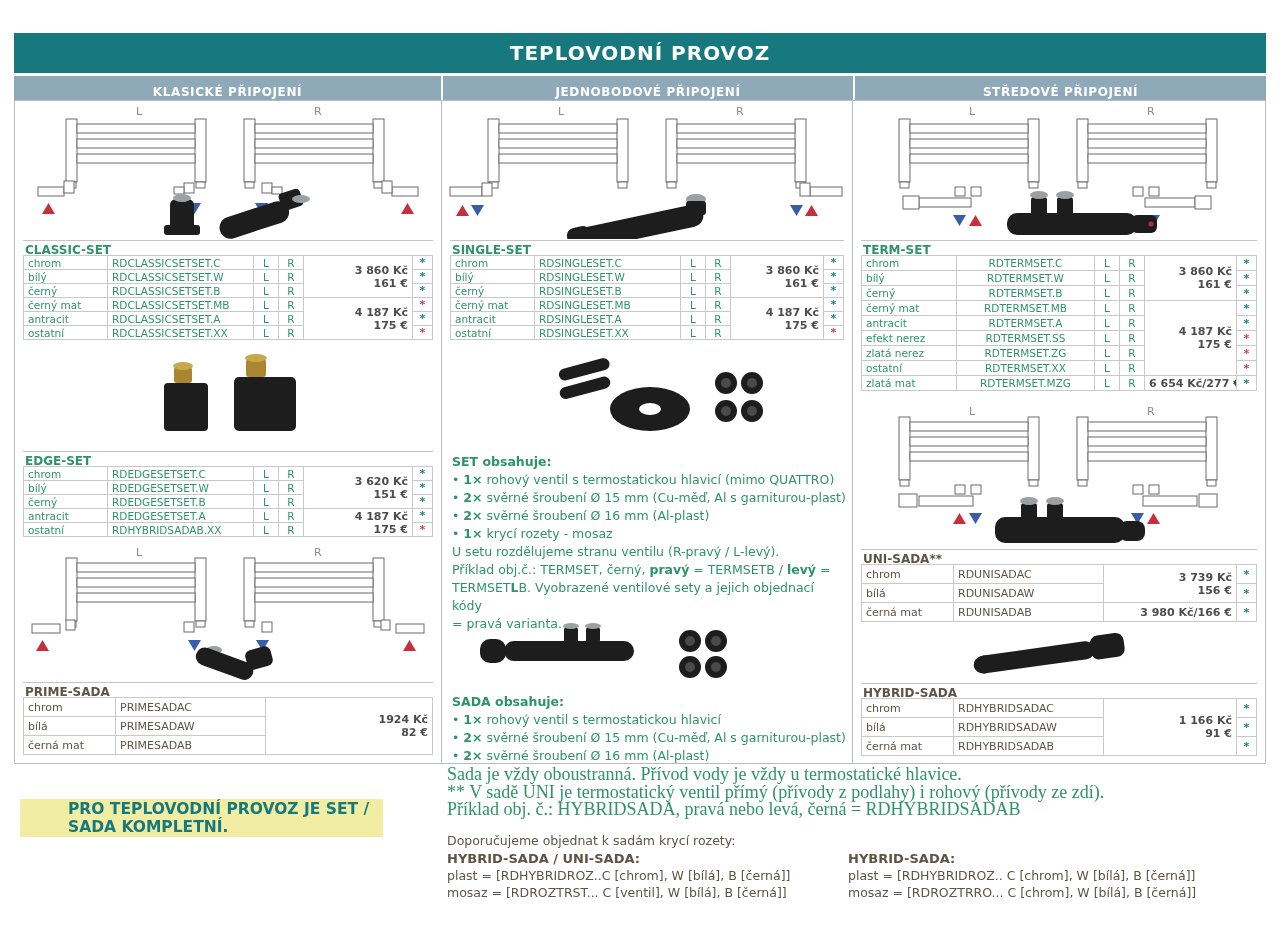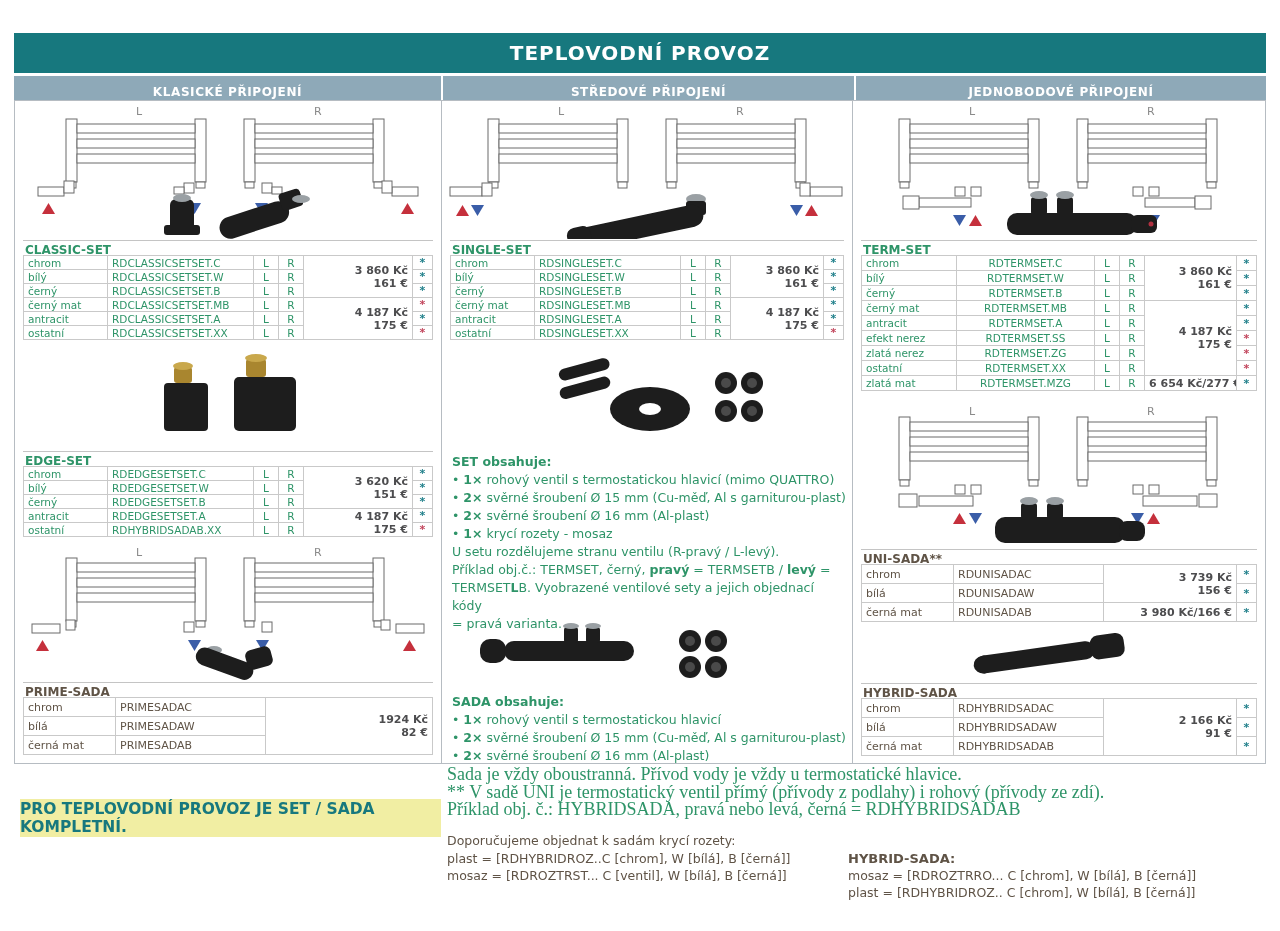--- a/index.html
+++ b/index.html
@@ -42,23 +42,23 @@
   .tall td.c-label { width:92px; } .tall td.c-code { width:150px; }
   .green-tbl td.c-label, .green-tbl td.c-code, .green-tbl td.c-lr { color:var(--green); }
   .brown-tbl td.c-label, .brown-tbl td.c-code { color:var(--brown); }
   .star-teal { color:var(--star_teal); } .star-red { color:var(--star_red); }
 
   .info { position:absolute; left:10px; right:6px; color:var(--green); font-size:12.5px; line-height:18px; }
   .info .hd { font-weight:bold; }
   .note { white-space:pre-line; }
   .sada-notes { position:absolute; left:447px; top:766px; width:720px; color:var(--green);
     font-size:18px; line-height:17.5px;font-family:Liberation Serif, serif; }
-  .yellow-note { position:absolute; left:20px; top:799px; width:421px; height:38px;
+  .yellow-note { position:absolute; left:20px; top:799px; width:363px; height:38px;
     background:var(--yellow_bg); color:var(--yellow_text); font-weight:bold; font-size:15.5px;
-    display:flex; align-items:center; justify-content:center; }
+    display:flex; align-items:center; justify-content:center;padding-left:48px; }
   .rozety-intro { position:absolute; left:447px; top:833px; color:var(--brown); font-size:12.5px; }
   .rozety-block { position:absolute; top:850px; color:var(--brown); font-size:12.5px; line-height:17px; }
   .rz-left { left:447px; } .rz-right { left:848px; }
   .rozety-block .hd { font-weight:bold; font-size:13px; }
 
   svg { display:block; }
   .dlabel { font-size:11px; fill:#8a8a8a; }
   .radline rect { fill:#fff; stroke:#6a6a6a; stroke-width:1; }
   .fit rect { fill:#fff; stroke:#6a6a6a; stroke-width:1; }
   .tri-r { fill:var(--tri_red); } .tri-b { fill:var(--tri_blue); }
@@ -84,22 +84,22 @@
       </g>
       <path id="triU" d="M0,11 L6.5,0 L13,11 Z"></path>
       <path id="triD" d="M0,0 L13,0 L6.5,11 Z"></path>
     </defs>
   </svg>
 
   <div class="banner">TEPLOVODNÍ PROVOZ</div>
 
   <div class="subrow">
     <div class="subcell sc1">KLASICKÉ PŘIPOJENÍ</div>
+    <div class="subcell sc2">JEDNOBODOVÉ PŘIPOJENÍ</div>
     <div class="subcell sc3">STŘEDOVÉ PŘIPOJENÍ</div>
-    <div class="subcell sc2">JEDNOBODOVÉ PŘIPOJENÍ</div>
   </div>
 
   <div class="cols">
 
     <div class="col col1">
 
       <svg class="abs" style="left:3px;top:2px" width="420" height="136">
         <text x="118" y="12" class="dlabel">L</text>
         <text x="296" y="12" class="dlabel">R</text>
         <use href="#rad" x="48" y="16"></use>
@@ -630,21 +630,21 @@
       </svg>
 
       <div class="tbl-title brown-t" style="top:582px">HYBRID-SADA</div>
       <div class="tbl-wrap" style="top:597px">
         <table class="brown-tbl tall">
             <tbody>
               <tr>
                 <td class="c-label">chrom</td>
                 <td class="c-code">RDHYBRIDSADAC</td>
                 <td class="c-price" rowspan="3">
-                  <div>2 166 Kč</div>
+                  <div>1 166 Kč</div>
                   <div>91 €</div>
                 </td>
                 <td class="c-star star-teal">*</td>
               </tr>
               <tr>
                 <td class="c-label">bílá</td>
                 <td class="c-code">RDHYBRIDSADAW</td>
                 <td class="c-star star-teal">*</td>
               </tr>
               <tr>
@@ -662,27 +662,28 @@
       <div>Sada je vždy oboustranná. Přívod vody je vždy u termostatické hlavice.</div>
       <div>** V sadě UNI je termostatický ventil přímý (přívody z podlahy) i rohový (přívody ze zdí).</div>
       <div>Příklad obj. č.: HYBRIDSADA, pravá nebo levá, černá = RDHYBRIDSADAB</div>
     </div>
 
   <div class="yellow-note">PRO TEPLOVODNÍ PROVOZ JE SET / SADA KOMPLETNÍ.</div>
 
   <div class="rozety-intro">Doporučujeme objednat k sadám krycí rozety:</div>
 
   <div class="rozety-block rz-left">
+    <div class="hd">HYBRID-SADA / UNI-SADA:</div>
     <div>
         <div>plast = [RDHYBRIDROZ..C [chrom], W [bílá], B [černá]]</div>
         <div>mosaz = [RDROZTRST...  C [ventil], W [bílá], B [černá]]</div>
       </div>
   </div>
 
   <div class="rozety-block rz-right">
     <div class="hd">HYBRID-SADA:</div>
     <div>
+        <div>plast = [RDHYBRIDROZ.. C [chrom], W [bílá], B [černá]]</div>
         <div>mosaz = [RDROZTRRO... C [chrom], W [bílá], B [černá]]</div>
-        <div>plast = [RDHYBRIDROZ.. C [chrom], W [bílá], B [černá]]</div>
       </div>
   </div>
 
 </div>
 
 </body></html>

